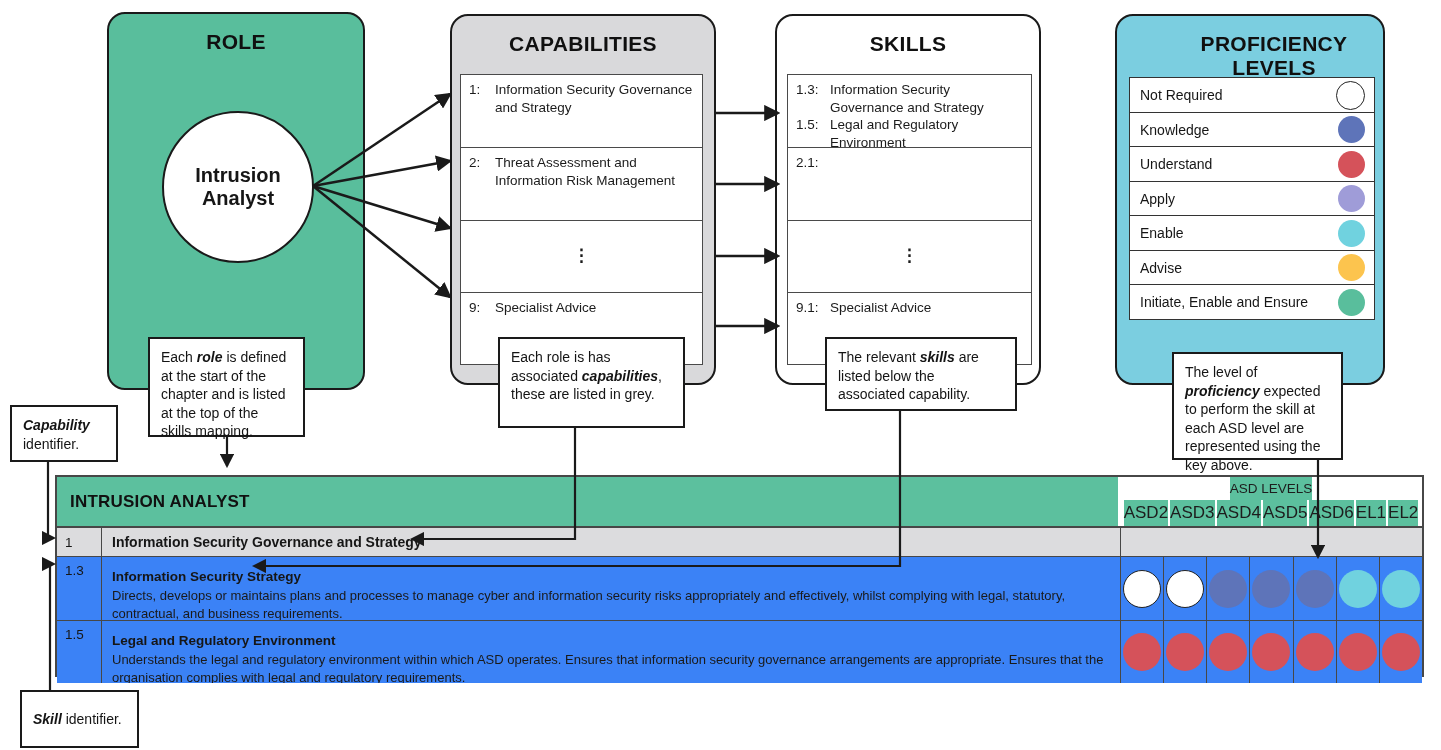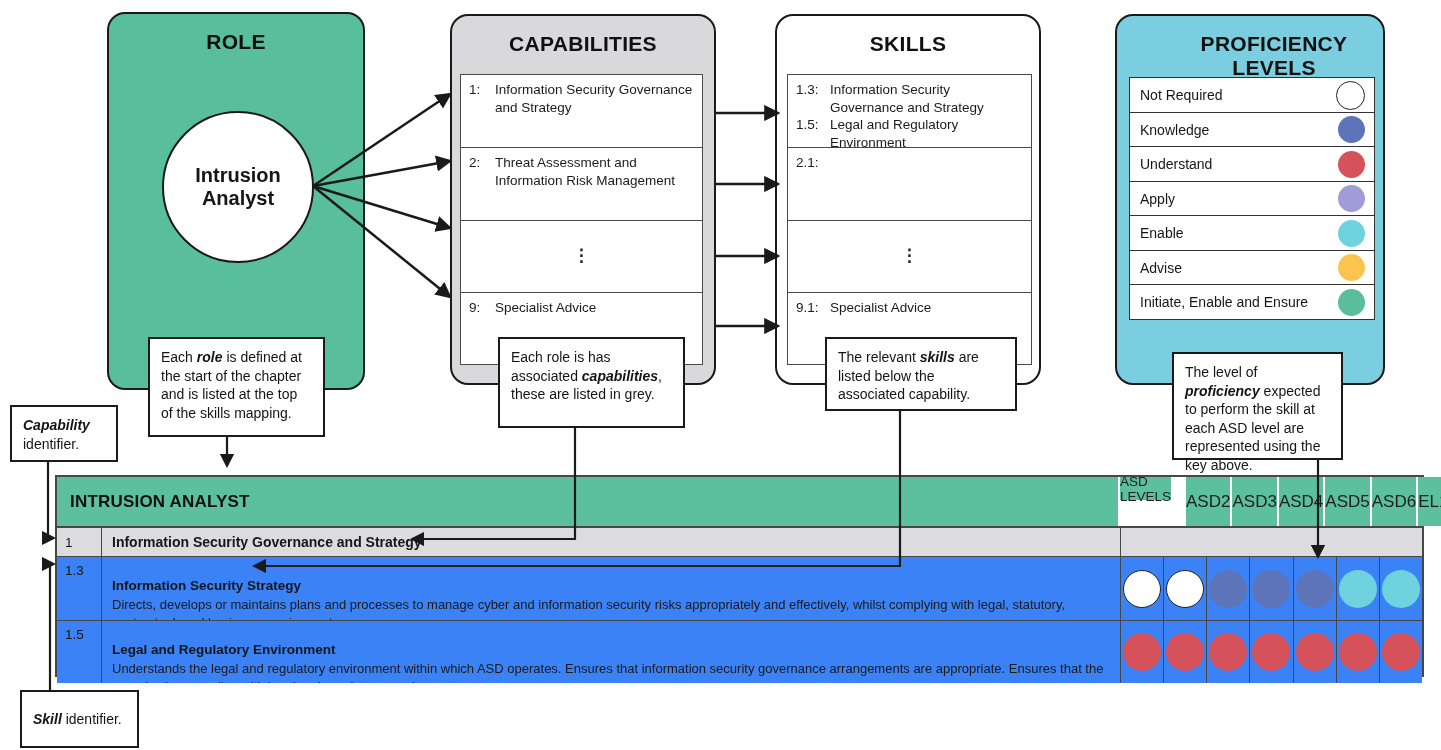--- a/index.html
+++ b/index.html
@@ -36,46 +36,46 @@
   .key-row{height:36px;background:#fff;border:1.5px solid #333;box-sizing:border-box;margin-top:-1.5px;
            display:flex;align-items:center;font-size:14px;}
   .key-row:first-child{margin-top:0;gap:24px;}
   .key-label{flex:1;padding-left:10px;}
   .key-dot{width:27px;height:27px;border-radius:50%;margin-right:9px;flex:0 0 auto;}
 
   
   .callout{position:absolute;background:#fff;border:2px solid #1a1a1a;padding:9px 11px;
            font-size:14px;line-height:1.33;color:#141414;z-index:11;box-sizing:border-box;}
   .em{font-weight:bold;font-style:italic;}
-  #role-callout{left:148px;top:337px;width:177px;height:100px;}
+  #role-callout{left:148px;top:337px;width:157px;height:100px;}
   #capabilities-callout{left:498px;top:337px;width:187px;height:91px;}
   #skills-callout{left:825px;top:337px;width:192px;height:74px;}
   #proficiency-callout{left:1172px;top:352px;width:171px;height:108px;}
   #capability-identifier{left:10px;top:405px;width:108px;height:57px;}
   #skill-identifier{left:20px;top:690px;width:119px;height:58px;display:flex;align-items:center;}
 
   
   #mapping-table{position:absolute;left:55px;top:475px;width:1369px;height:202px;background:#fff;
                  border:2px solid #474747;box-sizing:border-box;display:flex;flex-direction:column;z-index:2;}
   .green{background:#5CC09E;}
   .thead{display:flex;gap:2px;height:49px;border-bottom:2px solid #474747;background:#fff;flex:0 0 auto;}
   .role-hcell{flex:1;display:flex;align-items:center;padding-left:13px;font-weight:bold;font-size:17px;letter-spacing:.2px;color:#111;}
-  .levels-hblock{width:302px;flex:0 0 auto;display:flex;flex-direction:row;gap:15px;}
+  .levels-hblock{width:302px;flex:0 0 auto;display:flex;flex-direction:column;gap:0;align-items:center;}
   .asd-levels-cell{height:23px;display:flex;align-items:center;justify-content:center;font-size:13.5px;color:#1d1d1d;}
   .level-names{flex:1;display:flex;gap:2px;}
   .level-name-cell{flex:1;display:flex;align-items:center;justify-content:center;font-size:17px;color:#1d1d1d;}
   .cap-row{height:28px;background:#DCDCDE;display:flex;border-bottom:1.5px solid #474747;flex:0 0 auto;}
   .id-cell{width:45px;flex:0 0 auto;box-sizing:border-box;padding-left:8px;border-right:1.5px solid #474747;
            display:flex;align-items:center;font-size:13.5px;}
   .cap-title-cell{flex:1;display:flex;align-items:center;padding-left:10px;font-weight:bold;font-size:14px;}
   .cap-levels{width:302px;flex:0 0 auto;border-left:1.5px solid #474747;background:#DCDCDE;box-sizing:border-box;}
   .skill-row{display:flex;border-bottom:1.5px solid #474747;background:#3b82f6;height:62px;flex:0 0 auto;}
   .skill-row:last-child{border-bottom:none;flex:1;}
   .skill-row .id-cell{align-items:flex-start;padding-top:6px;font-size:13.5px;}
-  .desc-cell{flex:1;padding:20px 12px 0 10px;overflow:hidden;}
+  .desc-cell{flex:1;padding:11px 12px 0 10px;overflow:hidden;}
   .skill-title{font-weight:bold;font-size:13.5px;line-height:1.3;}
   .skill-desc{font-size:13px;line-height:1.42;margin-top:1px;color:#1a1a1a;}
   .levels-body{width:302px;flex:0 0 auto;display:flex;}
   .dot-cell{flex:1;border-left:1.5px solid #474747;display:flex;align-items:center;justify-content:center;}
   .dot{width:38px;height:38px;border-radius:50%;box-sizing:border-box;}
 
   
   #connectors{position:absolute;left:0;top:0;width:1441px;height:750px;z-index:10;pointer-events:none;}
 </style>
 </head>

